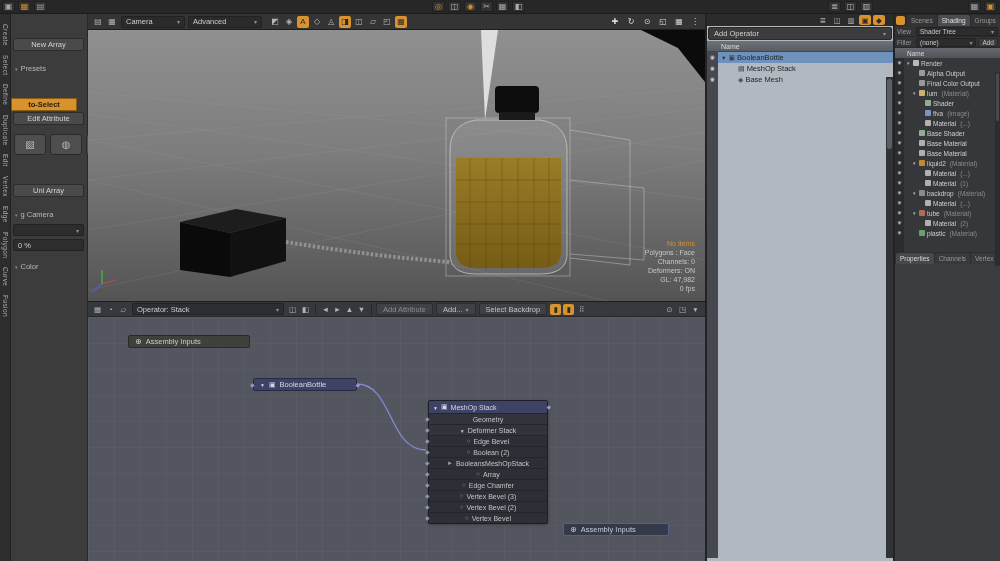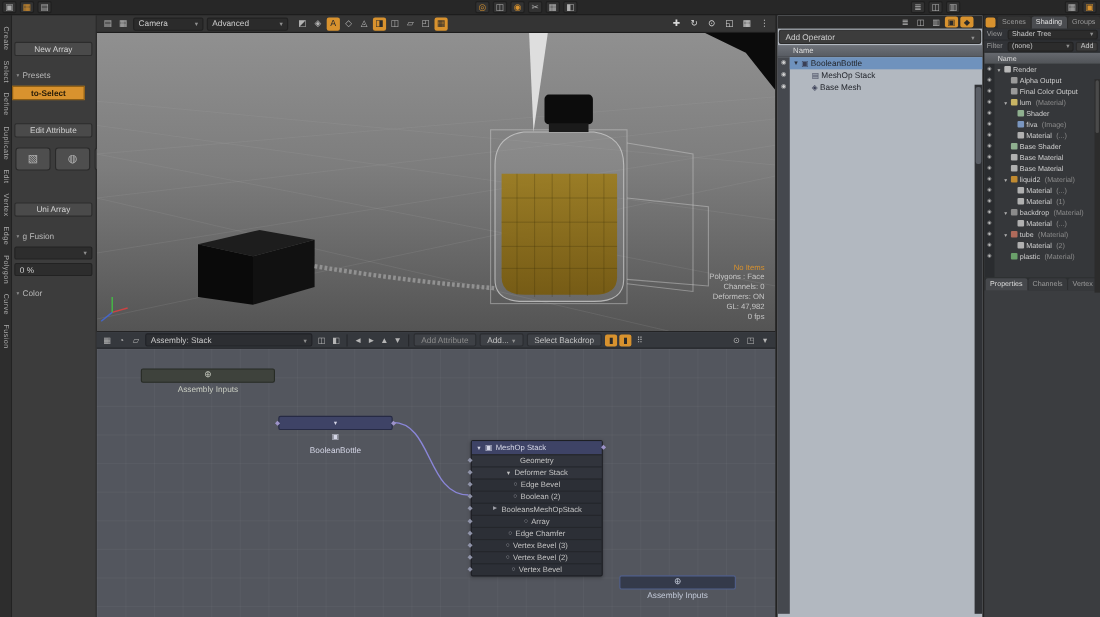--- a/index.html
+++ b/index.html
@@ -53,21 +53,21 @@
   .sch-hdr{height:15px;background:#35383d;border-bottom:1px solid #24262a;display:flex;align-items:center;gap:3px;padding:0 4px;}
   .sch-icon{width:11px;height:11px;display:flex;align-items:center;justify-content:center;font-size:7.5px;color:#b5b5b5;border-radius:2px;}
   .sch-icon.active{background:#d8922e;color:#2a2a2a;}
   .sch-dd{height:12px;width:152px;background:#2c2e32;border:1px solid #212227;border-radius:2px;display:flex;align-items:center;
           justify-content:space-between;padding:0 4px;font-size:7.5px;color:#c9c9c9;}
   .sch-btn{height:12px;background:#3e4146;border:1px solid #2b2d31;border-radius:2px;display:flex;align-items:center;
            padding:0 6px;font-size:7.5px;color:#c4c4c4;}
   .sch-btn.dim{color:#8b8b8b;}
   .sep{width:1px;height:11px;background:#25272b;margin:0 1px;}
   .wires{position:absolute;inset:0;pointer-events:none;}
-  .node-pill{position:absolute;height:13px;display:flex;align-items:center;gap:4px;padding:0 6px;border-radius:2px;font-size:7.5px;flex-direction:column;}
+  .node-pill{position:absolute;height:13px;display:flex;align-items:center;gap:4px;padding:0 6px;border-radius:2px;font-size:7.5px;}
   .plus::before{content:"⊕";font-size:8px;}
   .tri::before{content:"▼";font-size:5px;}
   .cubeic::before{content:"▣";font-size:7px;}
   .n-ai{left:40px;top:33px;width:122px;background:#3e423c;border:1px solid #272b25;color:#c9cdc2;}
   .n-ao{left:475px;top:221px;width:106px;background:#343a4a;border:1px solid #51608c;color:#c3cad9;}
   .n-bb{left:165px;top:76px;width:104px;background:#3e4366;border:1px solid #262a44;color:#d4d6e6;}
   .conn{position:absolute;font-size:6px;color:#9d93c9;line-height:6px;}
   .conn.l{left:-4px;top:3px;} .conn.r{right:-4px;top:3px;}
   .n-mo{position:absolute;left:340px;top:98px;width:120px;background:#2c2f36;border:1px solid #1d1f24;border-radius:2px;
         font-size:7px;color:#c3c3c3;box-shadow:0 1px 3px rgba(0,0,0,.3);}
@@ -167,31 +167,31 @@
       <div class="rail-tab">Vertex</div>
       <div class="rail-tab">Edge</div>
       <div class="rail-tab">Polygon</div>
       <div class="rail-tab">Curve</div>
       <div class="rail-tab">Fusion</div>
     </div>
 
   <div class="lpanel">
     <div class="lp-btn" style="top:24px">New Array</div>
     <div class="lp-label" style="top:50px">Presets</div>
-    <div class="lp-orange" style="top:64px">to-Select</div>
+    <div class="lp-orange" style="top:84px">to-Select</div>
     <div class="lp-btn" style="top:98px">Edit Attribute</div>
     <div class="lp-iconrow" style="top:120px">
 
     <span class="lp-bigicon">▧</span>
         <span class="lp-bigicon">◍</span>
         <span class="lp-bigicon">▥</span>
         <span class="lp-bigicon">▤</span>
       </div>
     <div class="lp-btn" style="top:170px">Uni Array</div>
-    <div class="lp-label" style="top:196px">g Fusion</div>
+    <div class="lp-label" style="top:196px">g Camera</div>
     <div class="lp-field dd-caret" style="top:210px">
         <span></span>
       </div>
     <div class="lp-field" style="top:225px">
         <span>0 %</span>
       </div>
     <div class="lp-label" style="top:248px">Color</div>
   </div>
 
   <div class="vp">
@@ -310,21 +310,21 @@
 
   <div class="sch">
     <div class="sch-hdr">
       <span style="display:flex;gap:2px">
 
       <span class="sch-icon">▦</span>
           <span class="sch-icon">◔</span>
           <span class="sch-icon">▱</span>
         </span>
       <div class="sch-dd">
-        <span>Assembly: Stack</span>
+        <span>Operator: Stack</span>
           <span class="dd-caret"></span>
       </div>
       <span style="display:flex;gap:2px">
 
       <span class="sch-icon">◫</span>
           <span class="sch-icon">◧</span>
         </span>
       <span class="sep"></span>
       <span style="display:flex;gap:1px">
 

